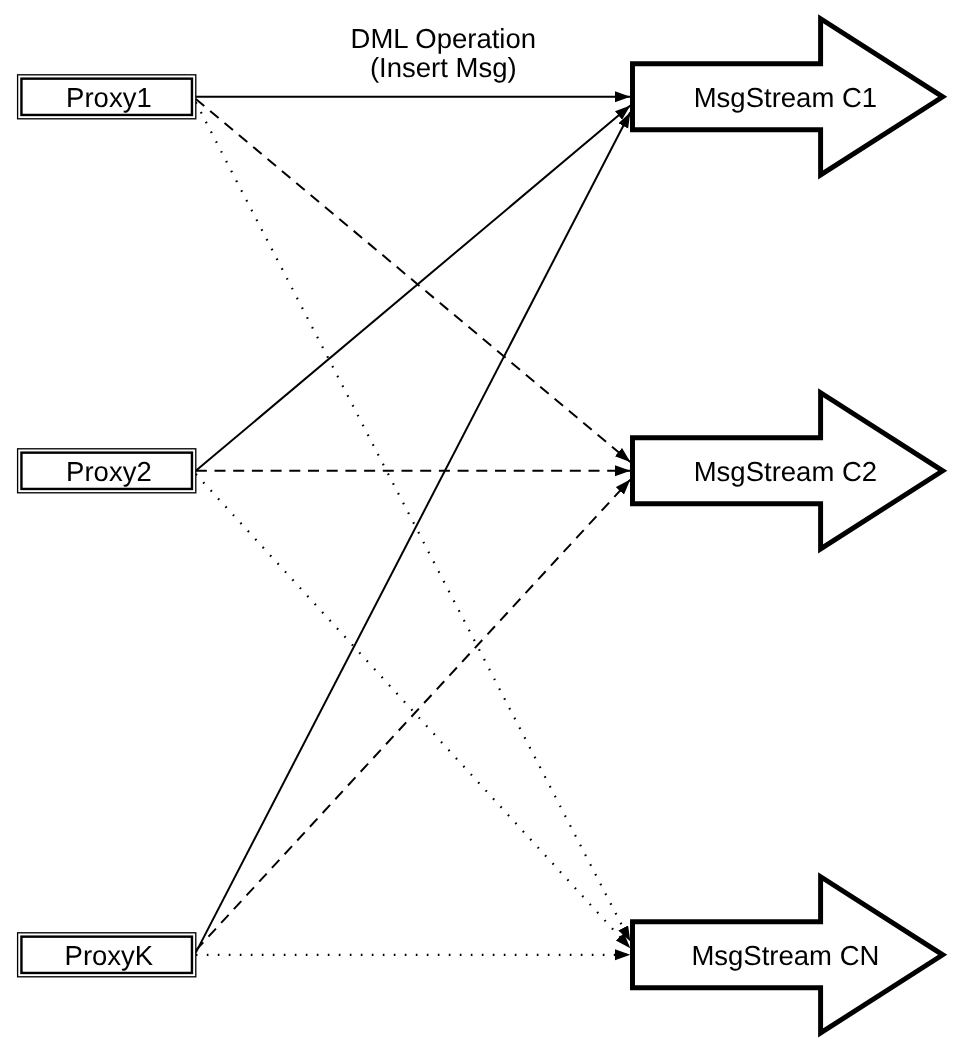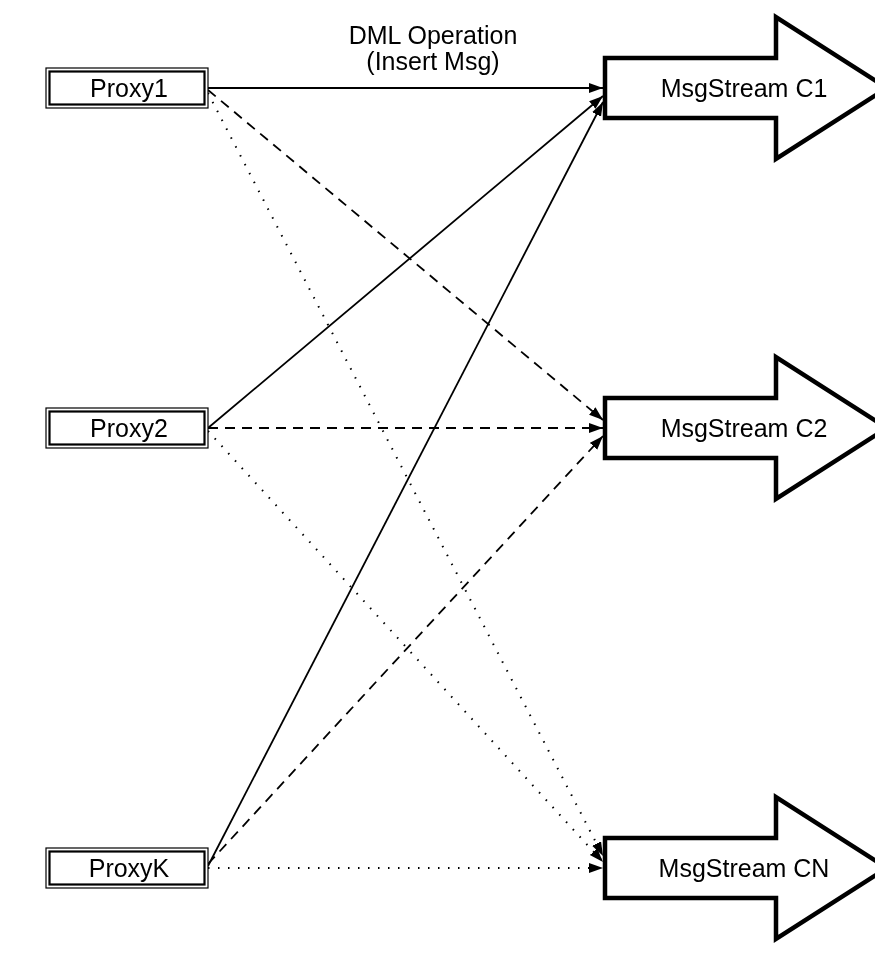--- a/index.html
+++ b/index.html
@@ -5,21 +5,20 @@
   html, body {
     margin: 0;
     padding: 0;
     background: #ffffff;
   }
   .canvas-wrap {
     width: 729px;
     height: 956px;
     position: relative;
     background: #ffffff;
-    margin-left: 30px;
   }
   svg {
     display: block;
   }
   svg text {
     font-family: "Liberation Sans", sans-serif;
     fill: #000000;
   }
   .title-text {
     font-size: 25px;

